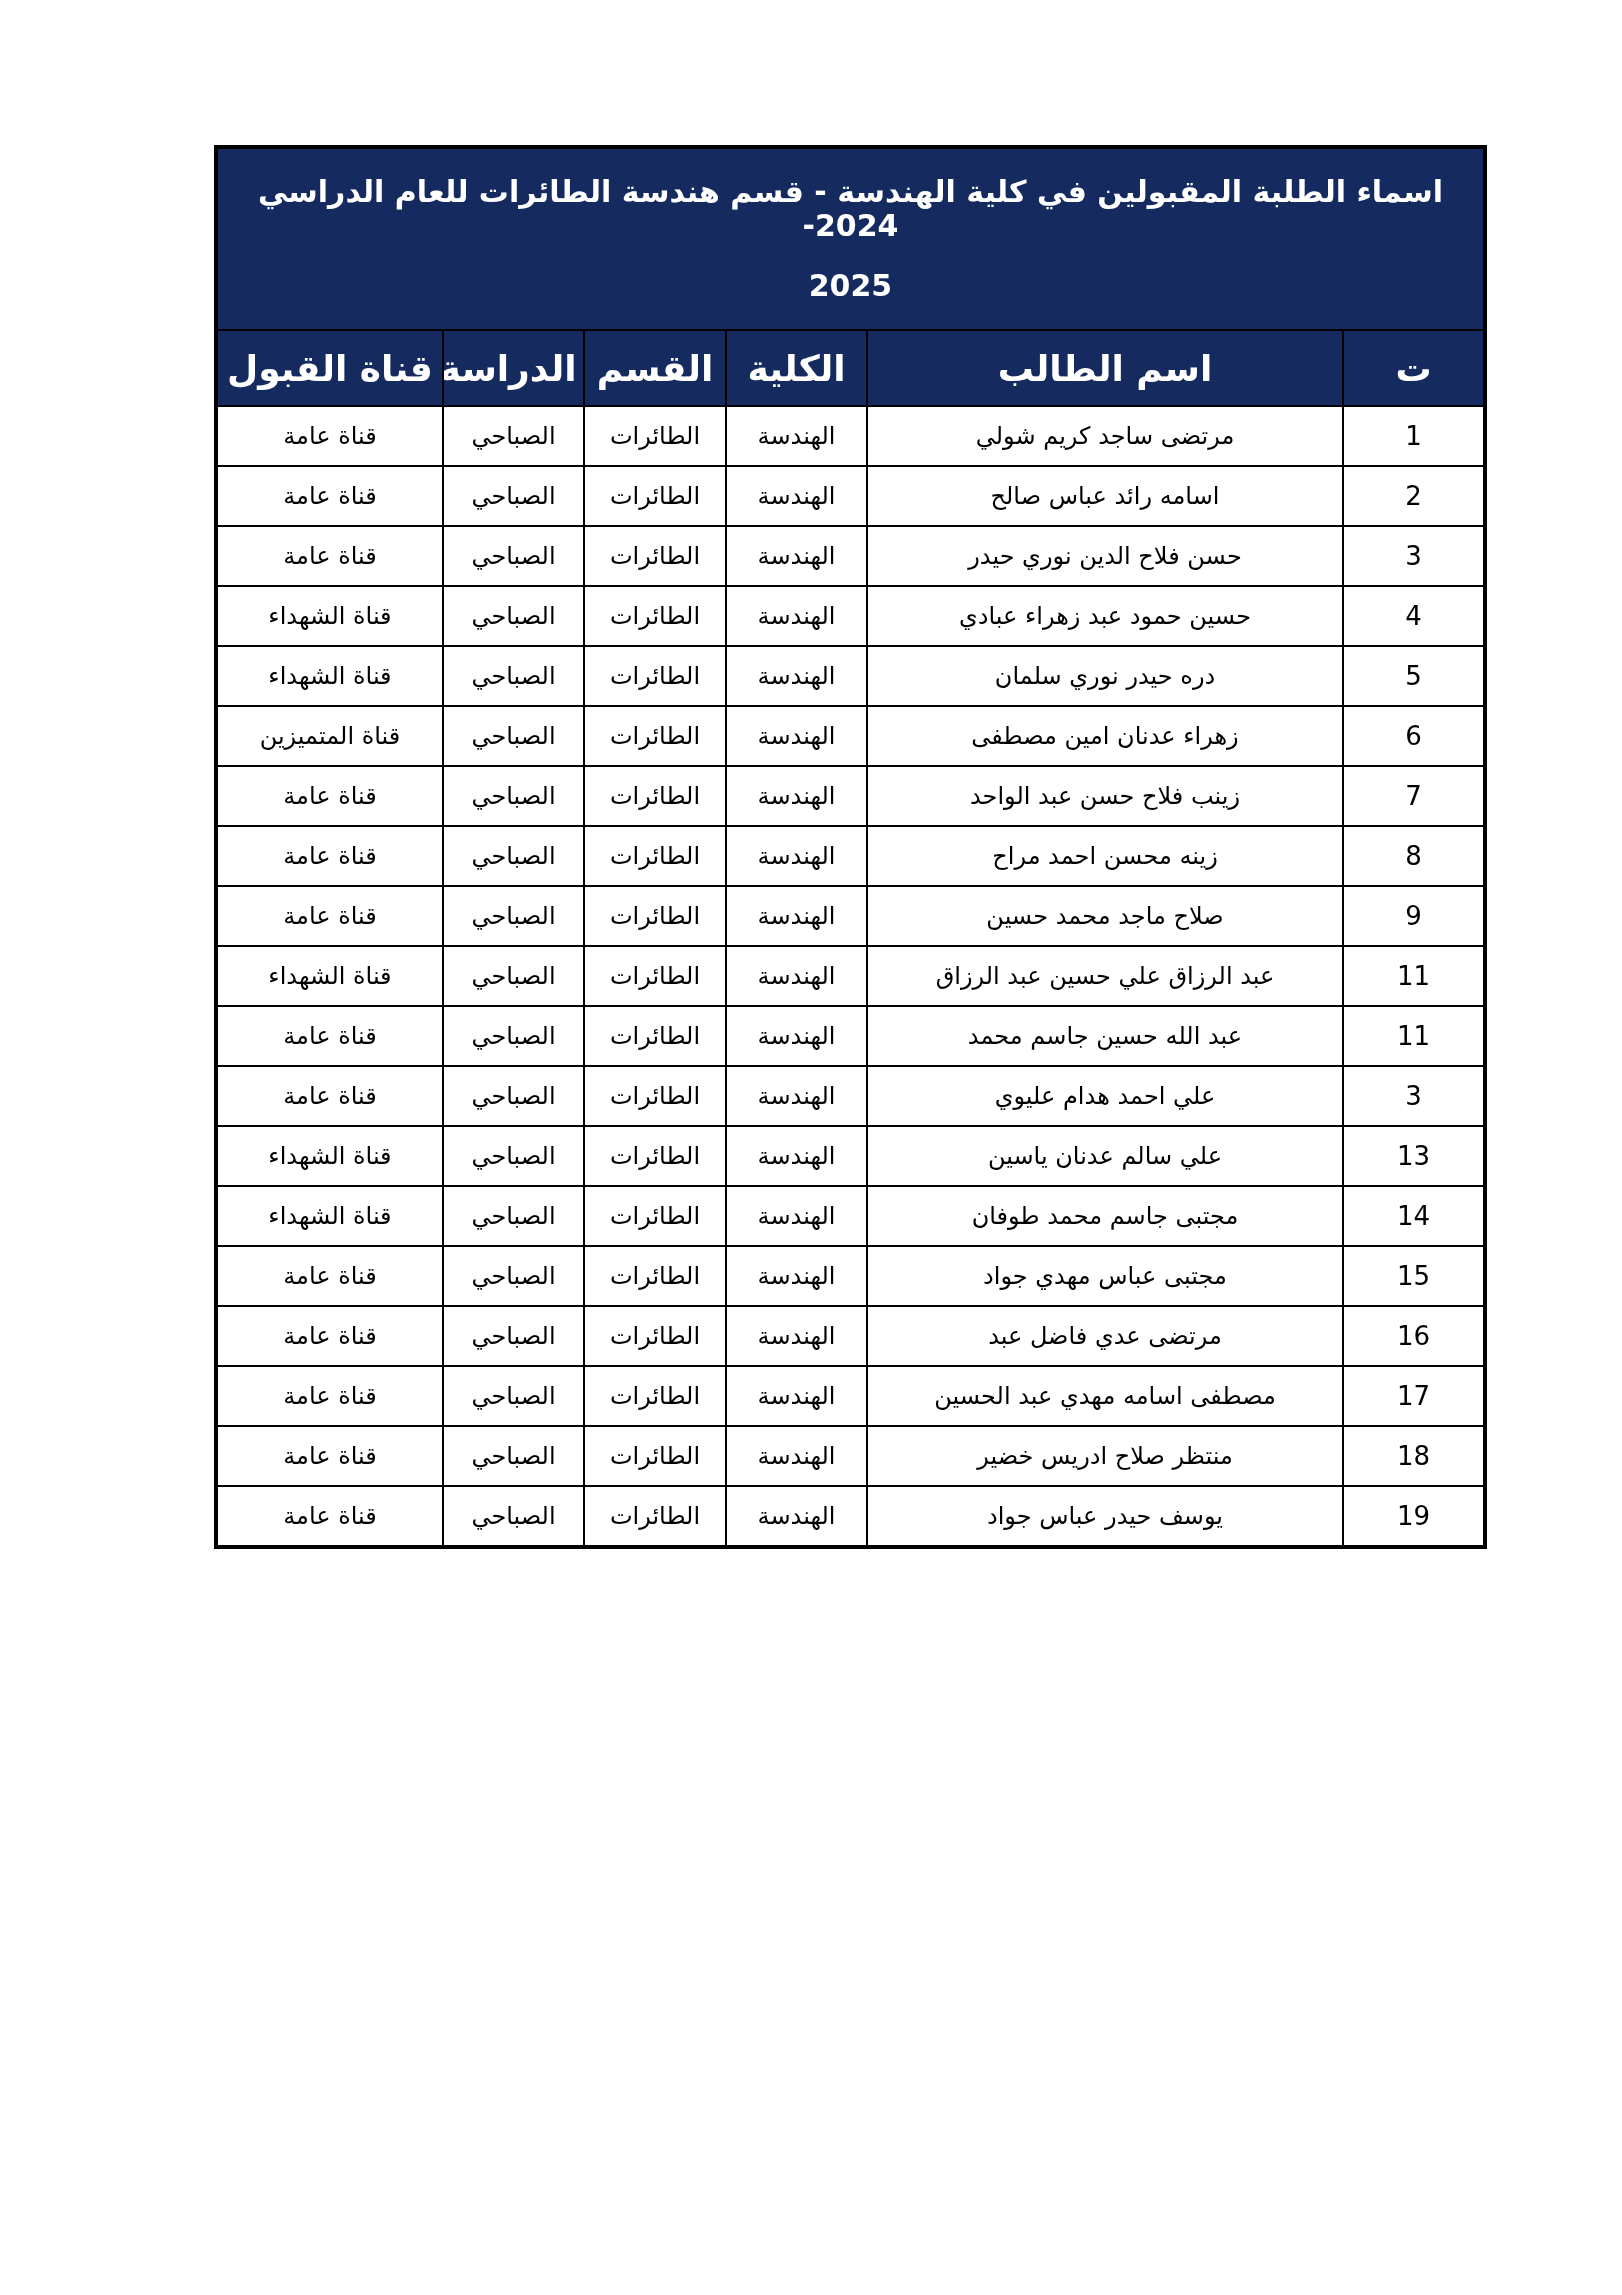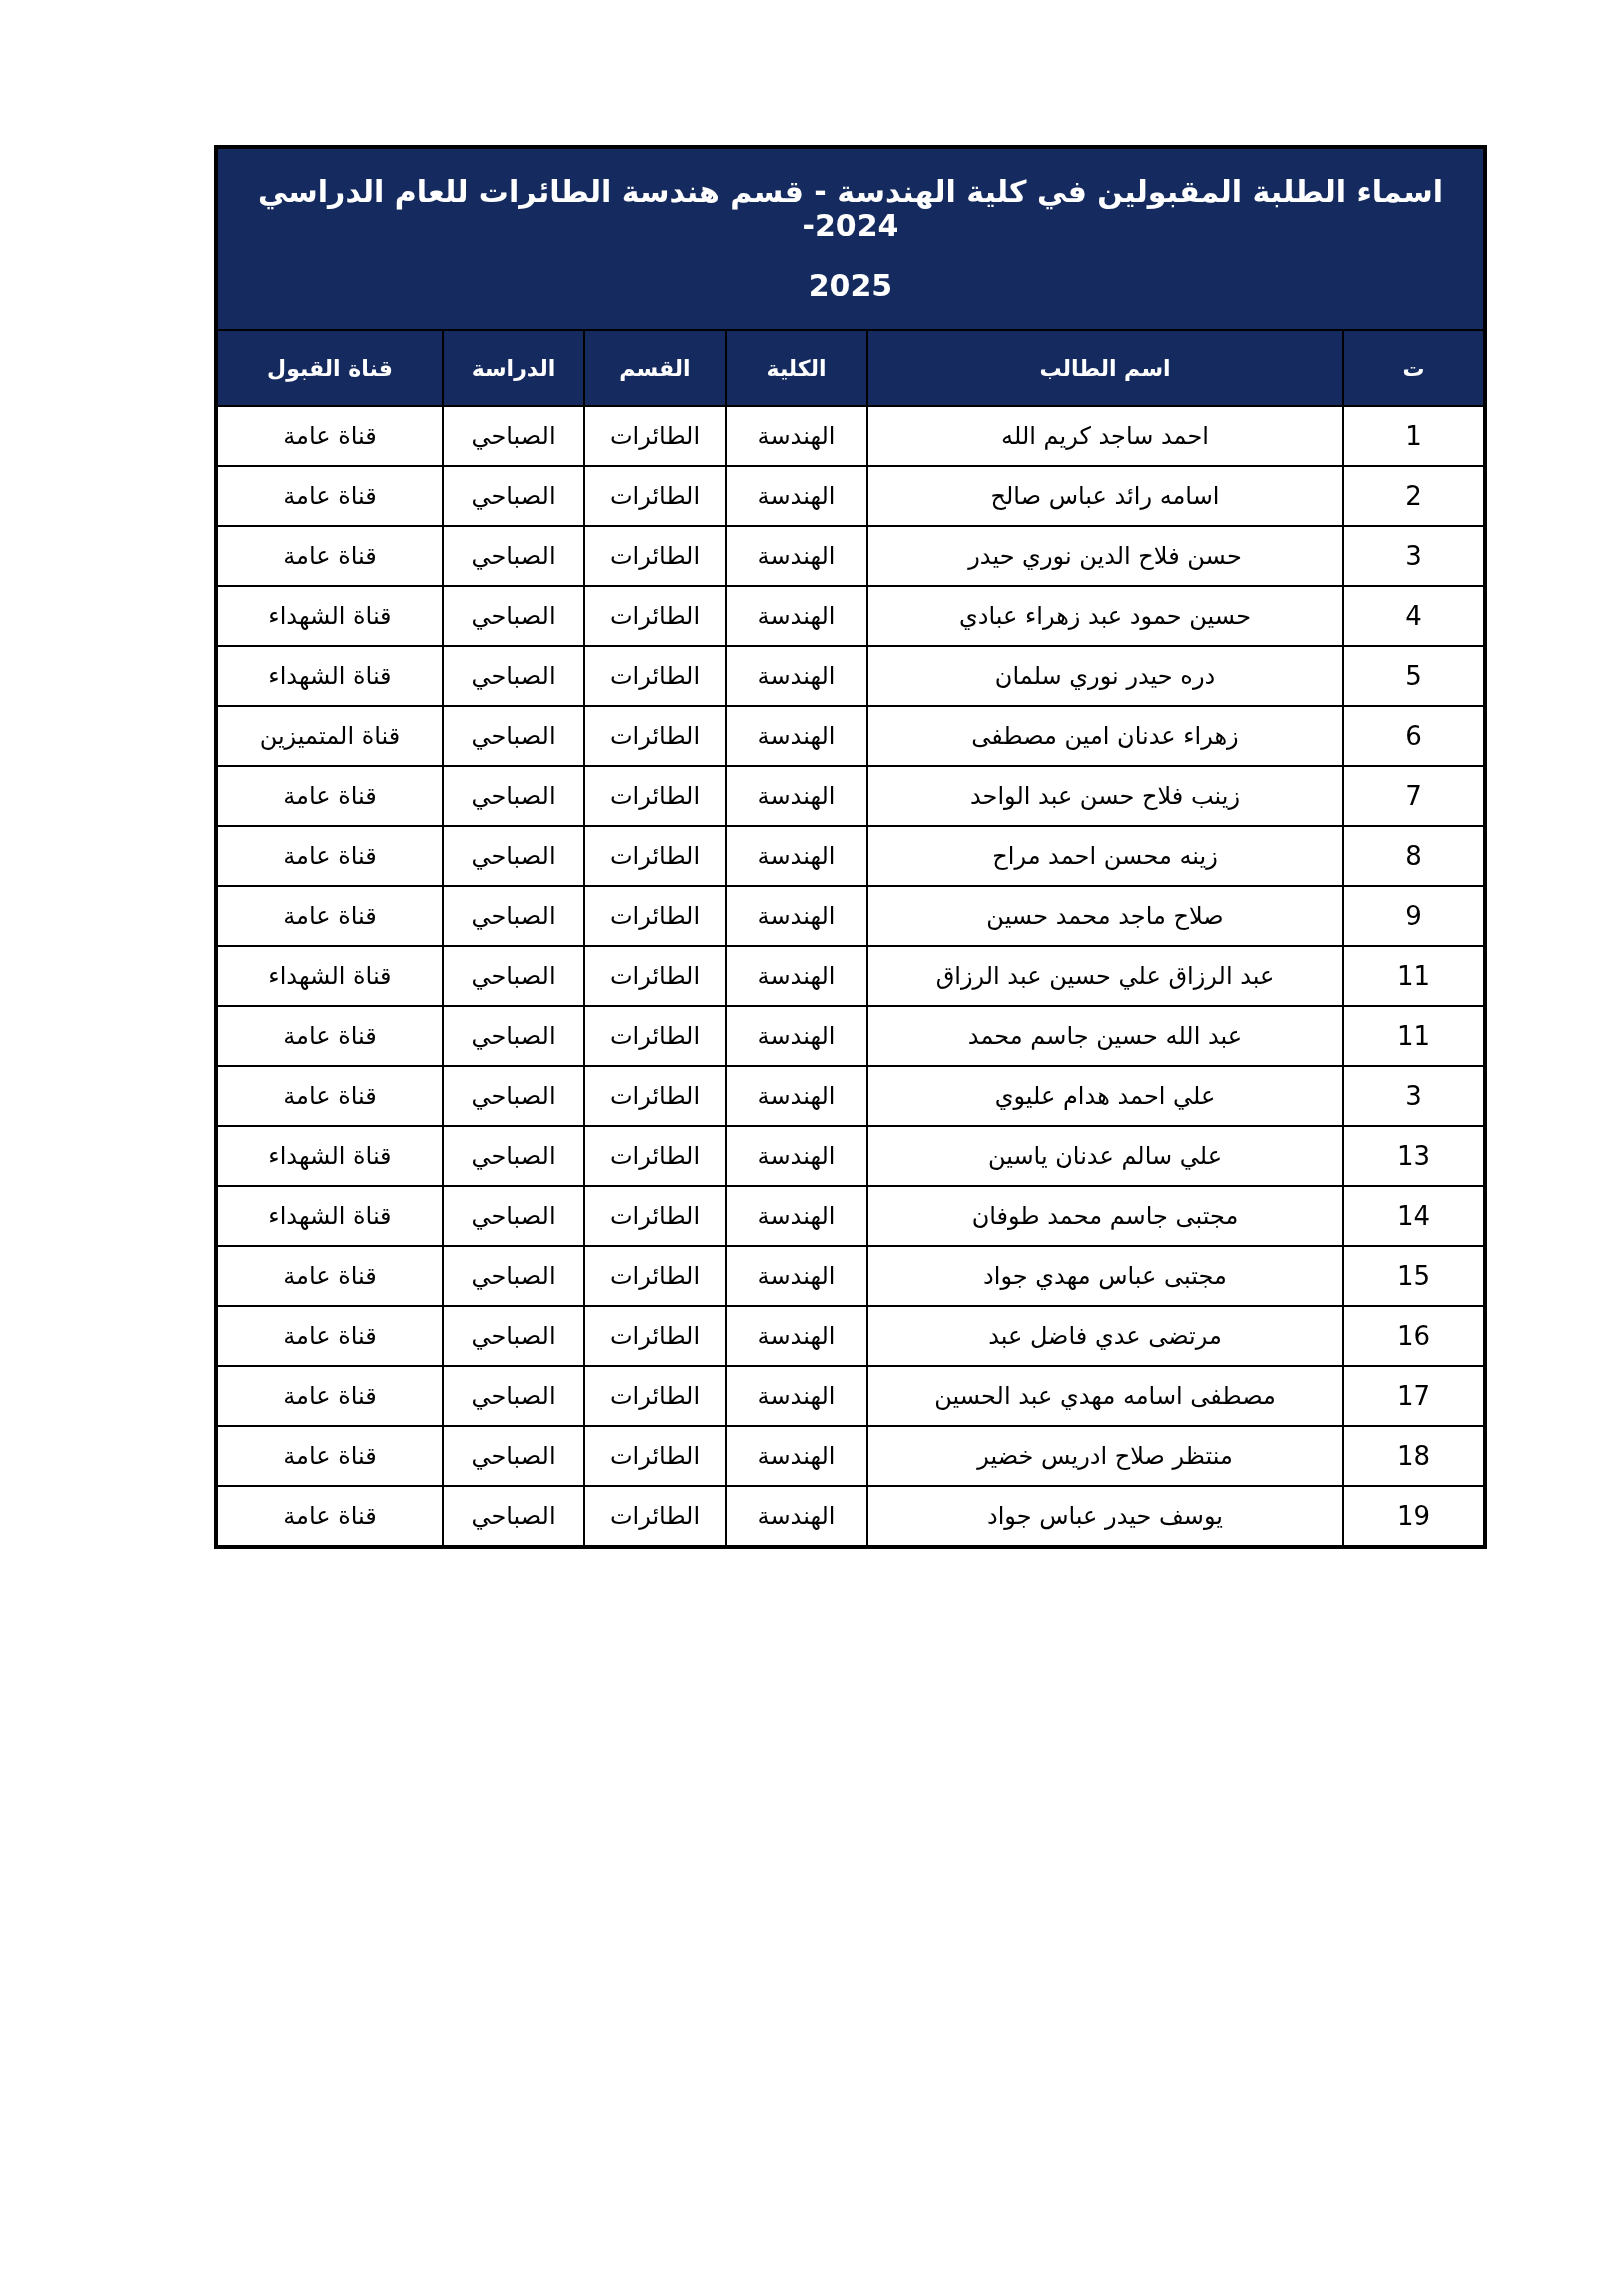--- a/index.html
+++ b/index.html
@@ -54,21 +54,21 @@
     justify-content: space-evenly;
     align-items: center;
     height: 100%;
   }
   
   tr.header-row th {
     height: 74px;
     background: #152a5e;
     color: #ffffff;
     font-weight: bold;
-    font-size: 22px;
+    font-size: 36px;
   }
   
   tr.data-row td {
     height: 58px;
     background: #ffffff;
     color: #000000;
     font-size: 24px;
     font-weight: normal;
   }
   tr.data-row td.c-no {
@@ -101,21 +101,21 @@
         <tr class="header-row">
           <th>ت</th>
           <th>اسم الطالب</th>
           <th>الكلية</th>
           <th>القسم</th>
           <th>الدراسة</th>
           <th>قناة القبول</th>
         </tr>
       <tr class="data-row">
     <td class="c-no">1</td>
-    <td class="c-name">احمد ساجد كريم الله</td>
+    <td class="c-name">مرتضى ساجد كريم شولي</td>
     <td class="c-college">الهندسة</td>
     <td class="c-dept">الطائرات</td>
     <td class="c-study">الصباحي</td>
     <td class="c-channel">قناة عامة</td>
   </tr>
           <tr class="data-row">
     <td class="c-no">2</td>
     <td class="c-name">اسامه رائد عباس صالح</td>
     <td class="c-college">الهندسة</td>
     <td class="c-dept">الطائرات</td>

